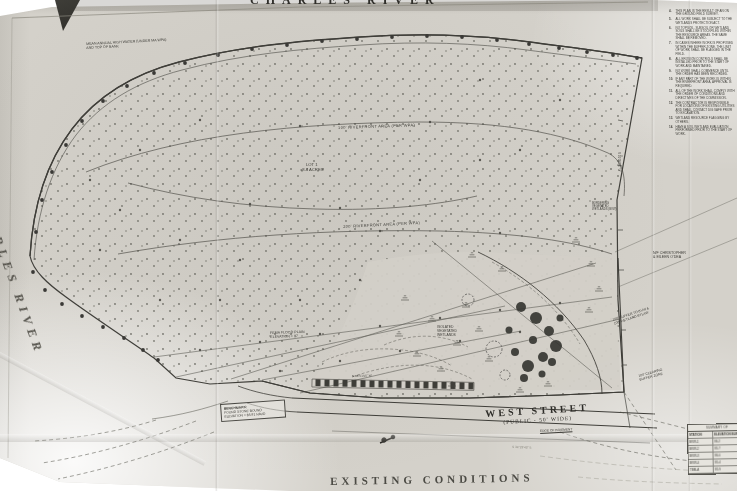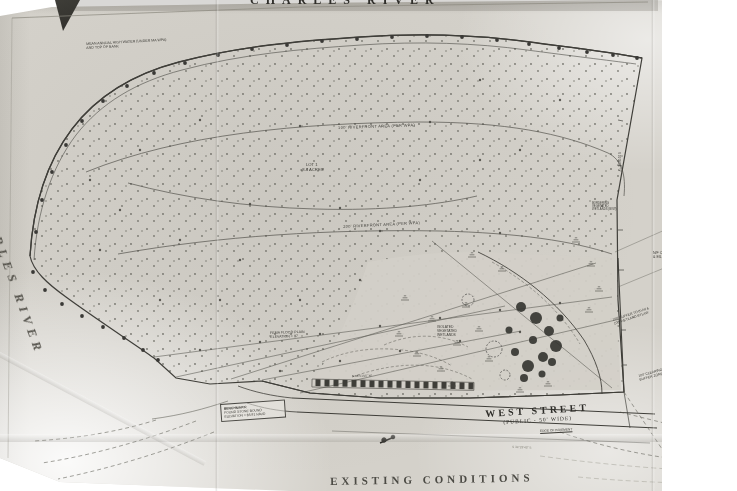--- a/index.html
+++ b/index.html
@@ -1,16 +1,16 @@
 <!DOCTYPE html>
 <html><head>
 <meta charset="utf-8">
 <style>
   html,body{margin:0;padding:0;background:#fff;}
-  .stage{position:relative;width:662px;height:491px;background:#ffffff;overflow:hidden;
+  .stage{position:relative;width:737px;height:491px;background:#ffffff;overflow:hidden;
          font-family:"Liberation Sans",sans-serif;}
   .paper{position:absolute;inset:0;
     background:
       radial-gradient(430px 310px at 10% 94%, rgba(255,255,255,.9), rgba(255,255,255,0) 62%),
       radial-gradient(320px 220px at 98% 8%, rgba(255,255,255,.55), rgba(255,255,255,0) 60%),
       radial-gradient(300px 200px at 92% 92%, rgba(255,255,255,.5), rgba(255,255,255,0) 65%),
       linear-gradient(180deg, rgba(110,108,100,.22) 0px, rgba(110,108,100,0) 14px),
       linear-gradient(90deg, rgba(110,108,100,.14), rgba(110,108,100,0) 30px),
       radial-gradient(520px 390px at 42% 42%, rgba(120,117,108,.10), rgba(120,117,108,0) 70%),
       #d4d1ca;

